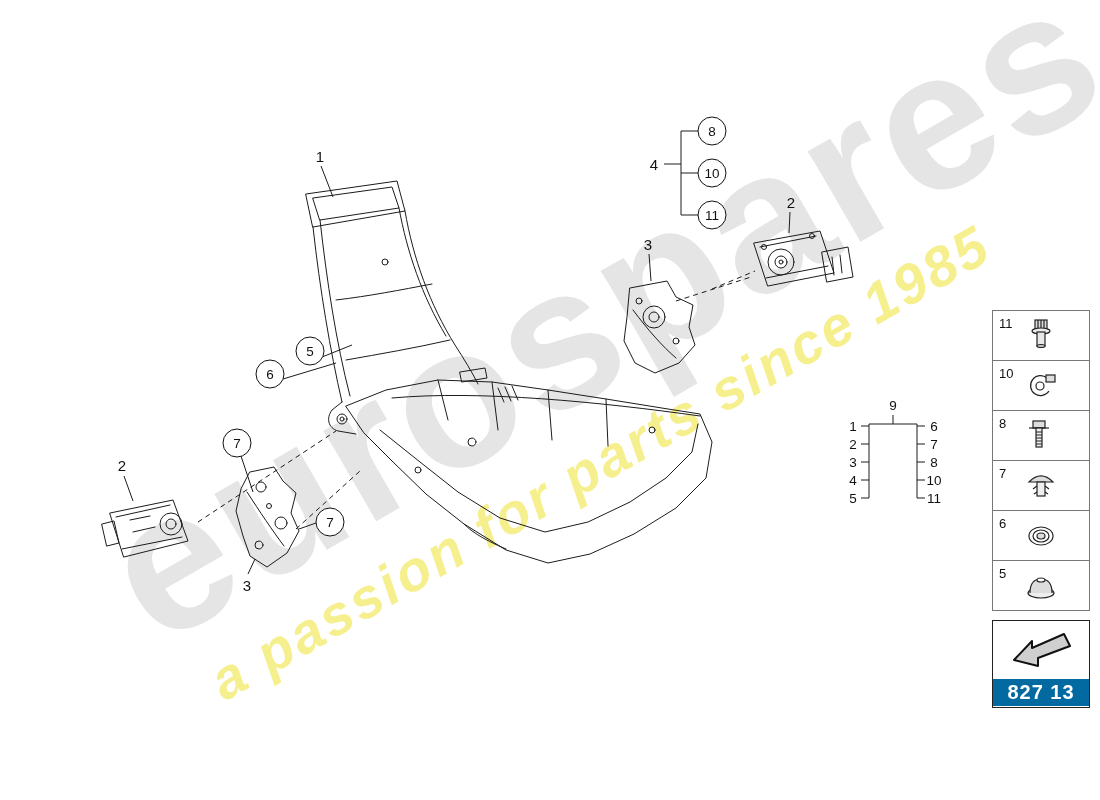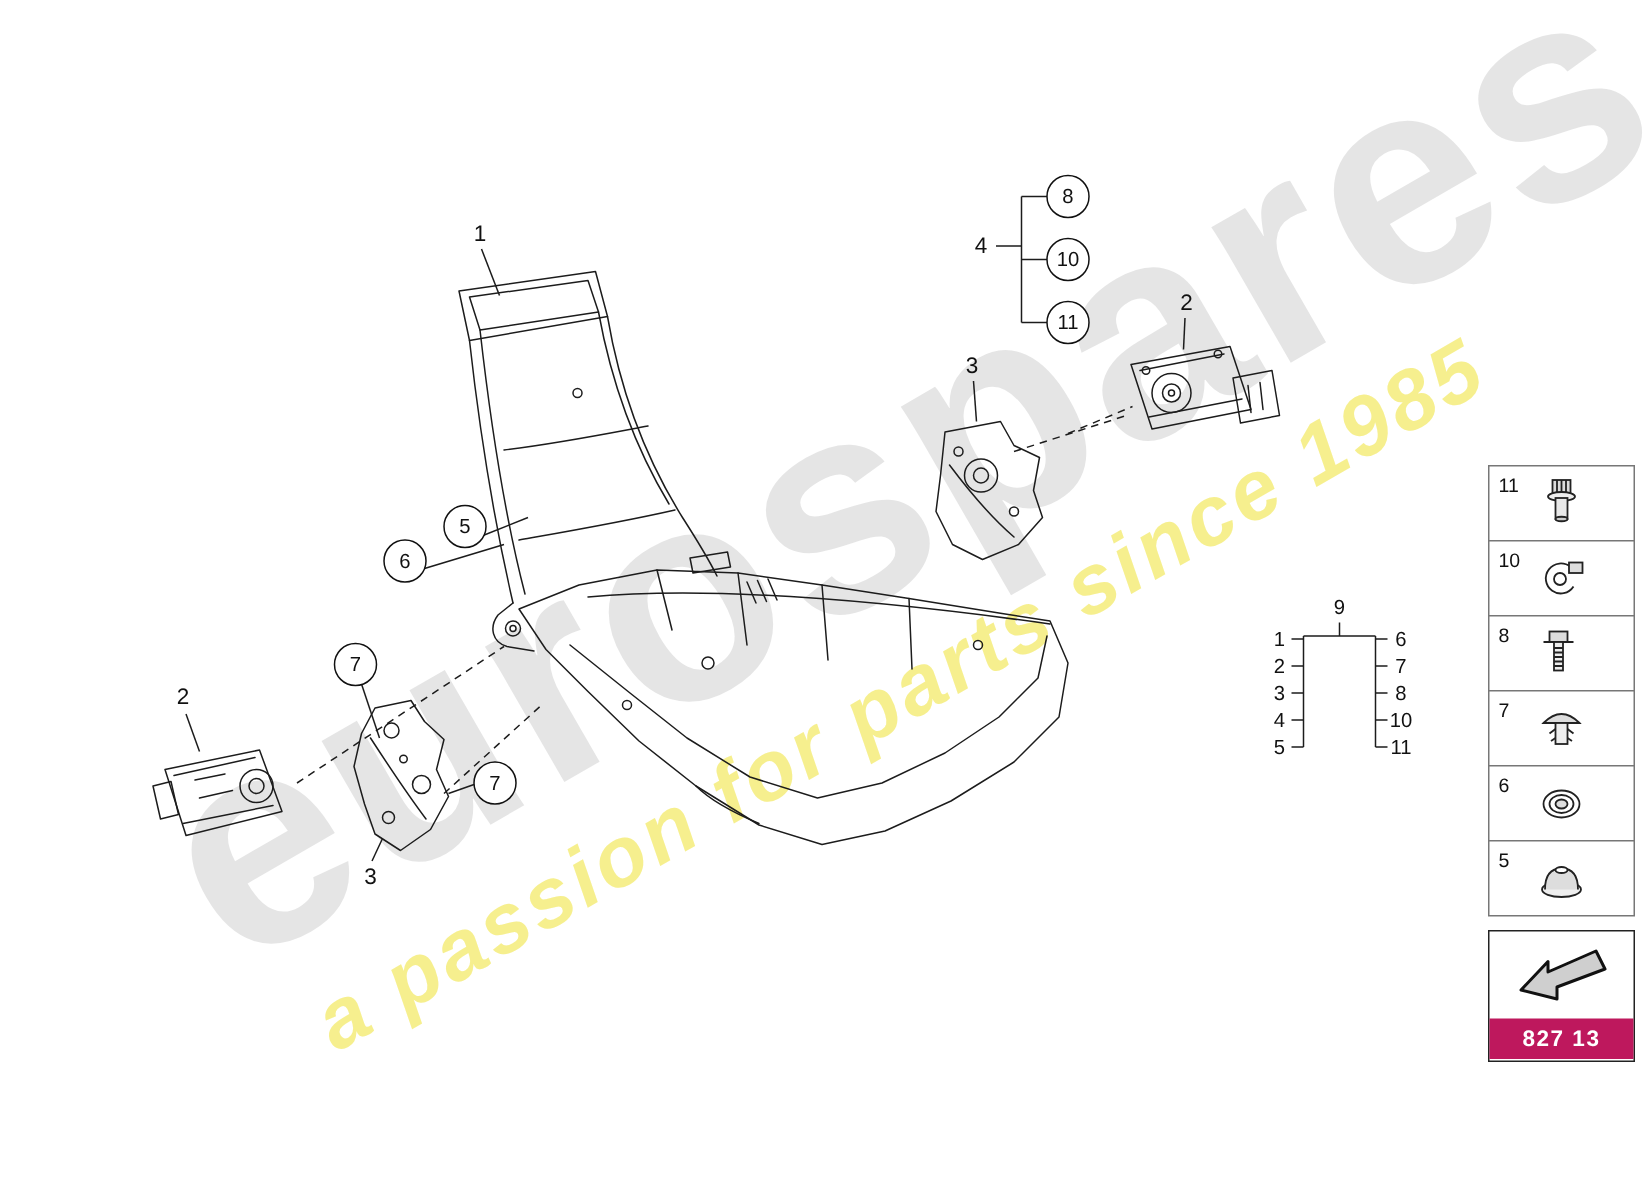--- a/index.html
+++ b/index.html
@@ -22,21 +22,21 @@
   .idx{position:absolute;transform:translate(-50%,-50%);font-size:13.5px;z-index:3;cursor:pointer;}
   
   .sidebar{position:absolute;left:992px;top:311px;width:98px;z-index:3;}
   .sbox{position:relative;width:96px;height:49px;border:1px solid #777;margin-top:-1px;
     background:#fff;display:flex;align-items:center;justify-content:center;cursor:pointer;}
   .sbox .num{position:absolute;left:6px;top:5px;font-size:13px;}
   
   .codebox{position:absolute;left:992px;top:620px;width:98px;height:88px;border:1.5px solid #222;
     background:#fff;z-index:3;box-sizing:border-box;cursor:pointer;}
   .codebox .arrowarea{height:58px;display:flex;align-items:center;justify-content:center;}
-  .codebox .band{height:27px;background:#be185d;color:#fff;font-weight:bold;font-size:15px;
+  .codebox .band{height:27px;background:#0369a1;color:#fff;font-weight:bold;font-size:20px;
     display:flex;align-items:center;justify-content:center;letter-spacing:1px;}
 </style>
 </head>
 <body>
 
 <div class="page">
 
   <div class="wm-brand">eurospares</div>
   <div class="wm-tag">a passion for parts since 1985</div>
 

